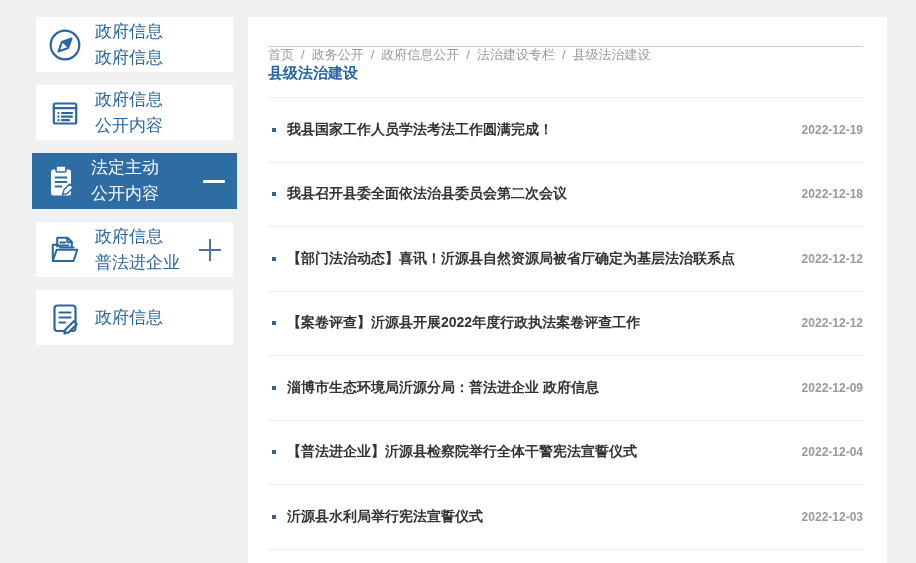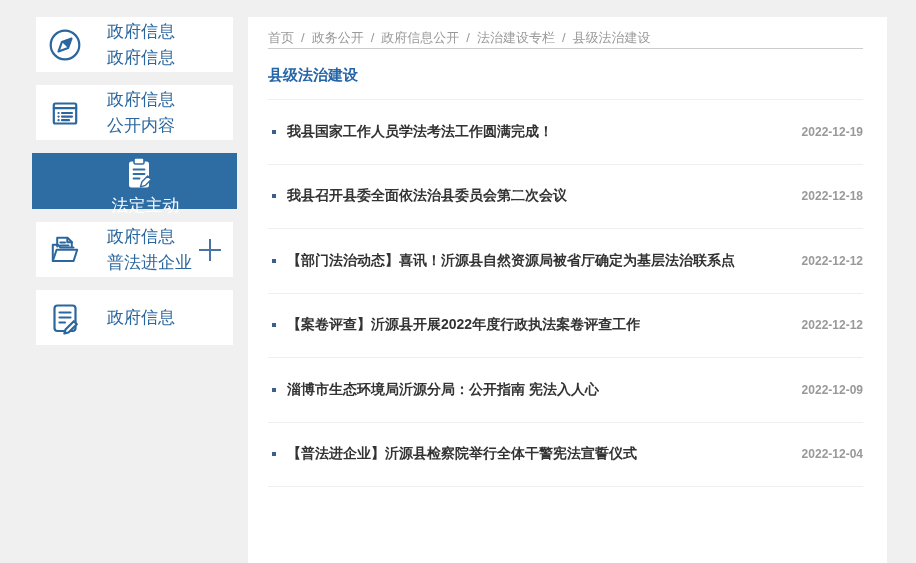--- a/index.html
+++ b/index.html
@@ -14,37 +14,37 @@
     width:916px;height:563px;position:relative;overflow:hidden;
     font-family:"Liberation Sans","DejaVu Sans",sans-serif;
   }
   
   .sidebar{position:absolute;left:36px;top:17px;width:197px;}
   .side-item{
     height:55px;margin-bottom:13px;background:#fff;display:flex;align-items:center;
     color:var(--sidebar-text);cursor:pointer;
   }
   .side-item.active{
-    background:var(--accent-blue);color:#fff;margin-left:-4px;width:205px;height:56px;flex-direction:column;
+    background:var(--accent-blue);color:#fff;margin-left:-4px;width:205px;height:56px;
   }
   .side-icon{width:40px;height:40px;margin-left:9px;flex:none;display:block;}
   .side-icon svg{width:40px;height:40px;display:block;}
-  .side-label{margin-left:22px;font-size:17px;line-height:26px;display:flex;flex-direction:column;white-space:nowrap;}
+  .side-label{margin-left:10px;font-size:17px;line-height:26px;display:flex;flex-direction:column;white-space:nowrap;}
   .expander{margin-left:auto;margin-right:12px;flex:none;}
   .expander.minus{width:22px;height:3px;background:#fff;border-radius:1px;}
   .expander.plus{position:relative;width:22px;height:22px;}
   .expander.plus::before{content:"";position:absolute;left:0;top:10px;width:22px;height:2px;background:var(--plus-color);}
   .expander.plus::after{content:"";position:absolute;left:10px;top:0;width:2px;height:22px;background:var(--plus-color);}
   
   .panel{
     position:absolute;left:248px;top:17px;width:639px;height:546px;
     background:var(--panel-bg);padding:0 24px 0 20px;
   }
   .breadcrumb{
-    height:32px;padding-top:12px;border-bottom:1px solid var(--breadcrumb-border);
+    height:23px;padding-top:29px;border-bottom:1px solid var(--breadcrumb-border);
     font-size:13px;color:var(--muted-text);white-space:nowrap;
   }
   .crumb{color:var(--muted-text);text-decoration:none;}
   .crumb[data-interactable="true"]{cursor:pointer;}
   .sep{margin:0 7px;color:var(--muted-text);}
   .page-title{
     font-size:15px;font-weight:bold;color:var(--title-blue);
     padding:17px 0 14px;border-bottom:1px solid var(--row-border);
   }
   .article-list{list-style:none;}
@@ -157,22 +157,27 @@
     <a class="article-title" data-interactable="true">【部门法治动态】喜讯！沂源县自然资源局被省厅确定为基层法治联系点</a>
     <span class="article-date" data-interactable="false">2022-12-12</span>
   </li>
       <li class="article-row" data-interactable="false">
     <span class="bullet" data-interactable="false"></span>
     <a class="article-title" data-interactable="true">【案卷评查】沂源县开展2022年度行政执法案卷评查工作</a>
     <span class="article-date" data-interactable="false">2022-12-12</span>
   </li>
       <li class="article-row" data-interactable="false">
     <span class="bullet" data-interactable="false"></span>
-    <a class="article-title" data-interactable="true">淄博市生态环境局沂源分局：公开指南 宪法入人心</a>
+    <a class="article-title" data-interactable="true">淄博市生态环境局沂源分局：普法进企业 政府信息</a>
     <span class="article-date" data-interactable="false">2022-12-09</span>
   </li>
       <li class="article-row" data-interactable="false">
     <span class="bullet" data-interactable="false"></span>
     <a class="article-title" data-interactable="true">【普法进企业】沂源县检察院举行全体干警宪法宣誓仪式</a>
     <span class="article-date" data-interactable="false">2022-12-04</span>
   </li>
+      <li class="article-row" data-interactable="false">
+    <span class="bullet" data-interactable="false"></span>
+    <a class="article-title" data-interactable="true">沂源县水利局举行宪法宣誓仪式</a>
+    <span class="article-date" data-interactable="false">2022-12-03</span>
+  </li>
     </ul>
 </main>
 
 </body></html>

